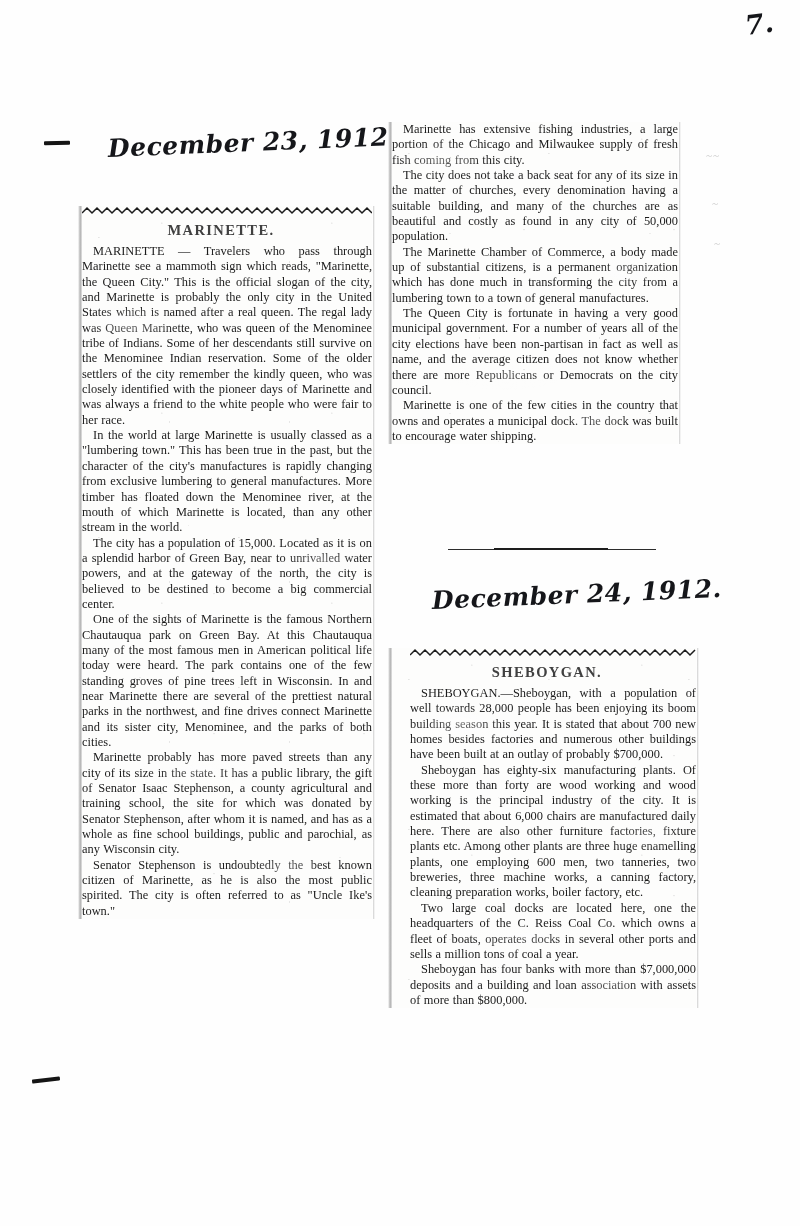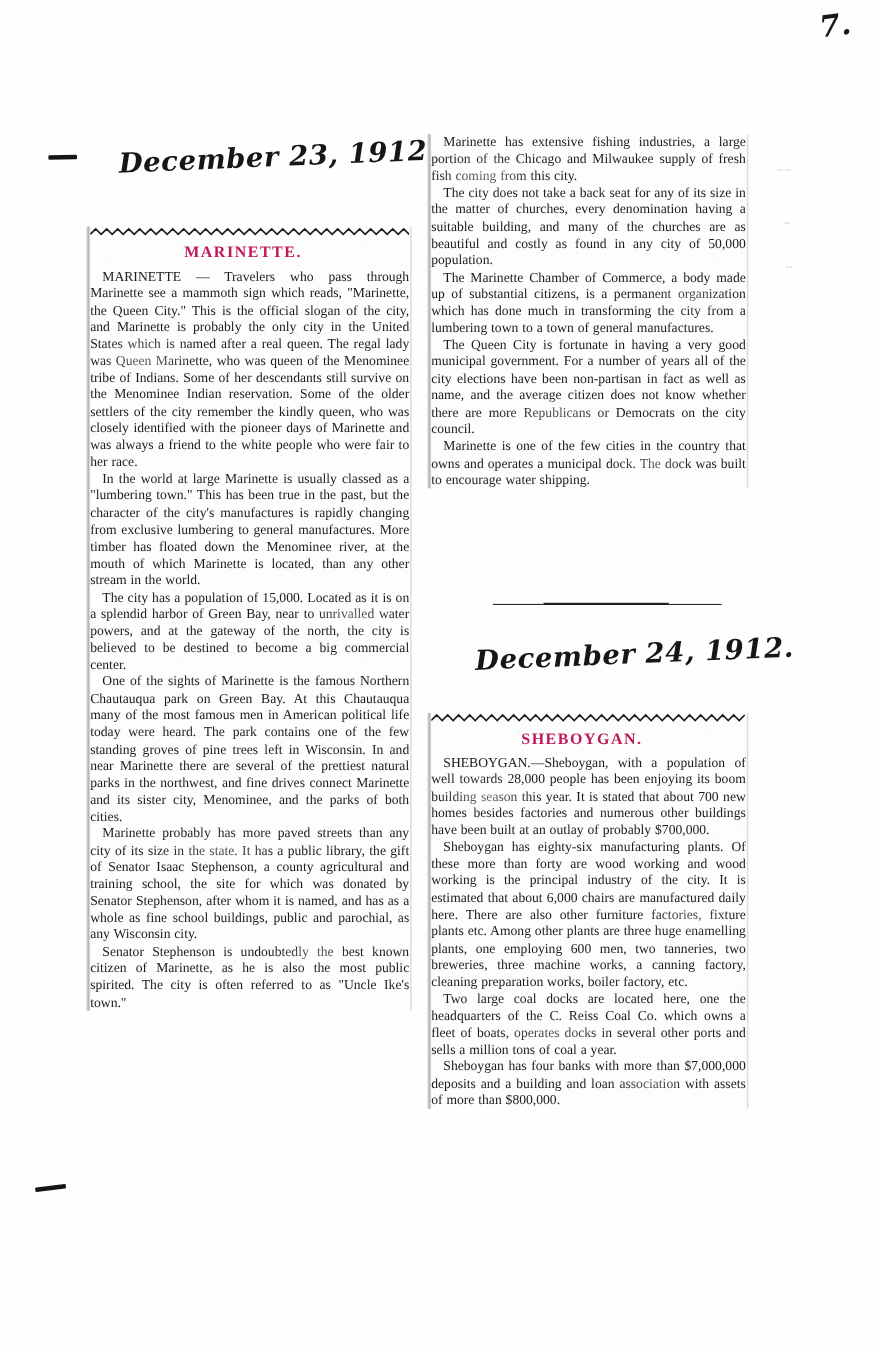--- a/index.html
+++ b/index.html
@@ -94,21 +94,21 @@
     position: absolute;
     right: -3px;
     top: 0;
     bottom: 0;
     width: 2px;
     background: linear-gradient(90deg, rgba(140,140,140,0.42) 0%, rgba(255,255,255,0) 100%);
   }
 
   #clipping-left  { left: 82px;  top: 206px; width: 290px; }
   #clipping-right { left: 392px; top: 122px; width: 286px; }
-  #clipping-right-lower { left: 392px; top: 648px; width: 286px; }
+  #clipping-right-lower { left: 392px; top: 648px; width: 286px; padding-left: 18px; }
 
   
   .zigzag {
     width: 100%;
     height: 9px;
     display: block;
     margin: 0 0 7px 0;
   }
 
   .divider-rule {
@@ -135,21 +135,21 @@
   }
 
   
   .article-head {
     text-align: center;
     font-family: "Liberation Serif", "DejaVu Serif", serif;
     font-weight: bold;
     font-size: 14.5px;
     letter-spacing: 1.4px;
     margin: 2px 12px 5px 0;
-    color: #be185d;
+    color: #404040;
   }
 
   .col-body p {
     margin: 0;
     font-family: "Liberation Serif", "DejaVu Serif", serif;
     font-size: 12.4px;
     line-height: 15.35px;
     text-align: justify;
     text-justify: inter-word;
     color: #1b1b1b;

